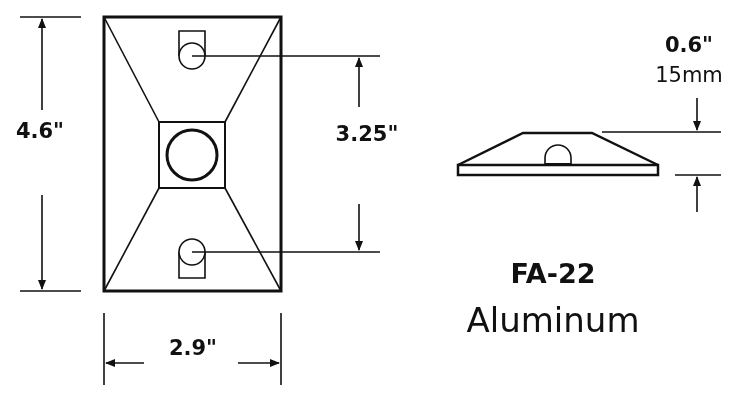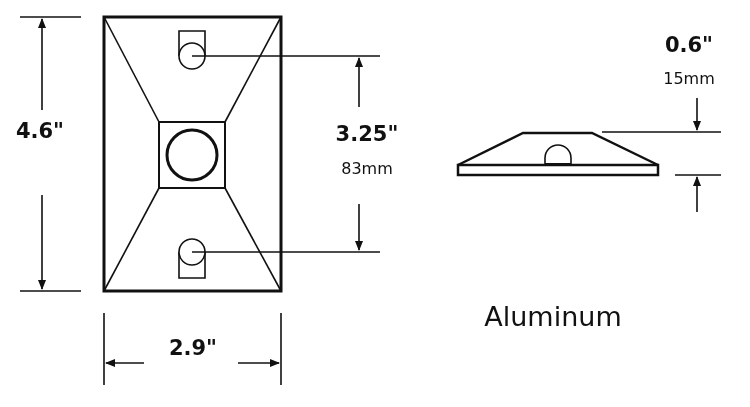--- a/index.html
+++ b/index.html
@@ -1,22 +1,22 @@
 <!DOCTYPE html>
 <html><head>
   <meta charset="utf-8">
   <style>
     html, body { margin: 0; padding: 0; background: #ffffff; }
     #canvas { position: relative; width: 750px; height: 407px; overflow: hidden; background: #ffffff; }
     svg { position: absolute; left: 0; top: 0; }
     .lbl { position: absolute; font-family: "DejaVu Sans", sans-serif; color: #111111; white-space: nowrap; text-align: center; transform: translateX(-50%); line-height: 1; }
     .in { font-size: 21px; font-weight: bold; }
-    .mm { font-size: 16px; margin-top: 6px; }
+    .mm { font-size: 21px; }
     .model { font-size: 27px; font-weight: bold; }
-    .mat { font-size: 27px; }
+    .mat { font-size: 34px; }
   </style>
 </head>
 <body>
 
 <div id="canvas">
 
   <svg width="750" height="407" viewBox="0 0 750 407" xmlns="http://www.w3.org/2000/svg">
     <defs>
       <marker id="ah" markerWidth="10" markerHeight="10" refX="9" refY="5" orient="auto" markerUnits="userSpaceOnUse">
         <path d="M0,1 L10,5 L0,9 Z" fill="#111"></path>
@@ -80,22 +80,22 @@
       <line x1="602" y1="132" x2="721" y2="132"></line>
       <line x1="675" y1="175" x2="721" y2="175"></line>
       <line x1="697" y1="98" x2="697" y2="130" marker-end="url(#ah)"></line>
       <line x1="697" y1="212" x2="697" y2="177" marker-end="url(#ah)"></line>
     </g>
   </svg>
 
   <div class="lbl in" style="left:40px; top:121px;">4.6"</div>
 
   <div class="lbl in" style="left:367px; top:124px;">3.25"</div>
-  <div class="lbl mm" style="left:367px; top:155px;">83mm</div>
 
   <div class="lbl in" style="left:193px; top:338px;">2.9"</div>
 
   <div class="lbl in" style="left:689px; top:35px;">0.6"</div>
   <div class="lbl mm" style="left:689px; top:65px;">15mm</div>
 
+  <div class="lbl model" style="left:553px; top:260px;">FA-22</div>
   <div class="lbl mat" style="left:553px; top:303px;">Aluminum</div>
 
 </div>
 
 </body></html>

